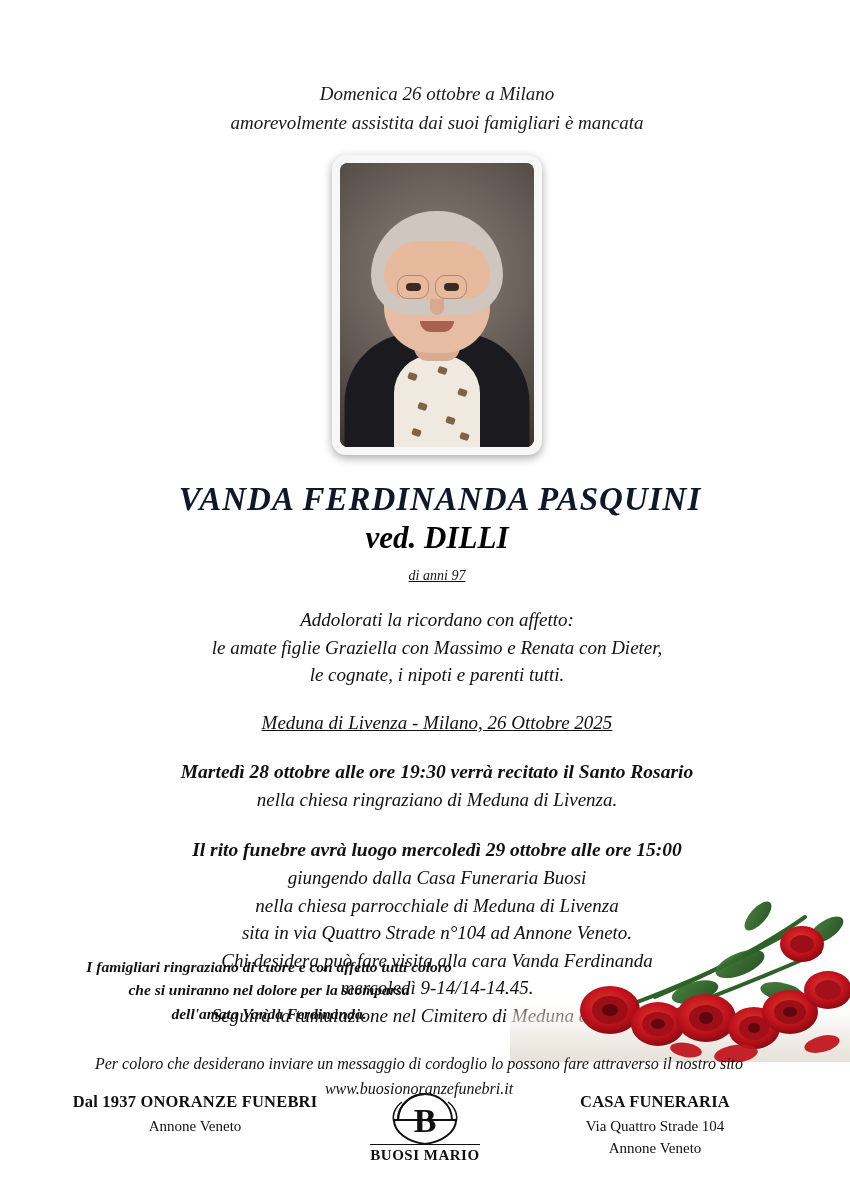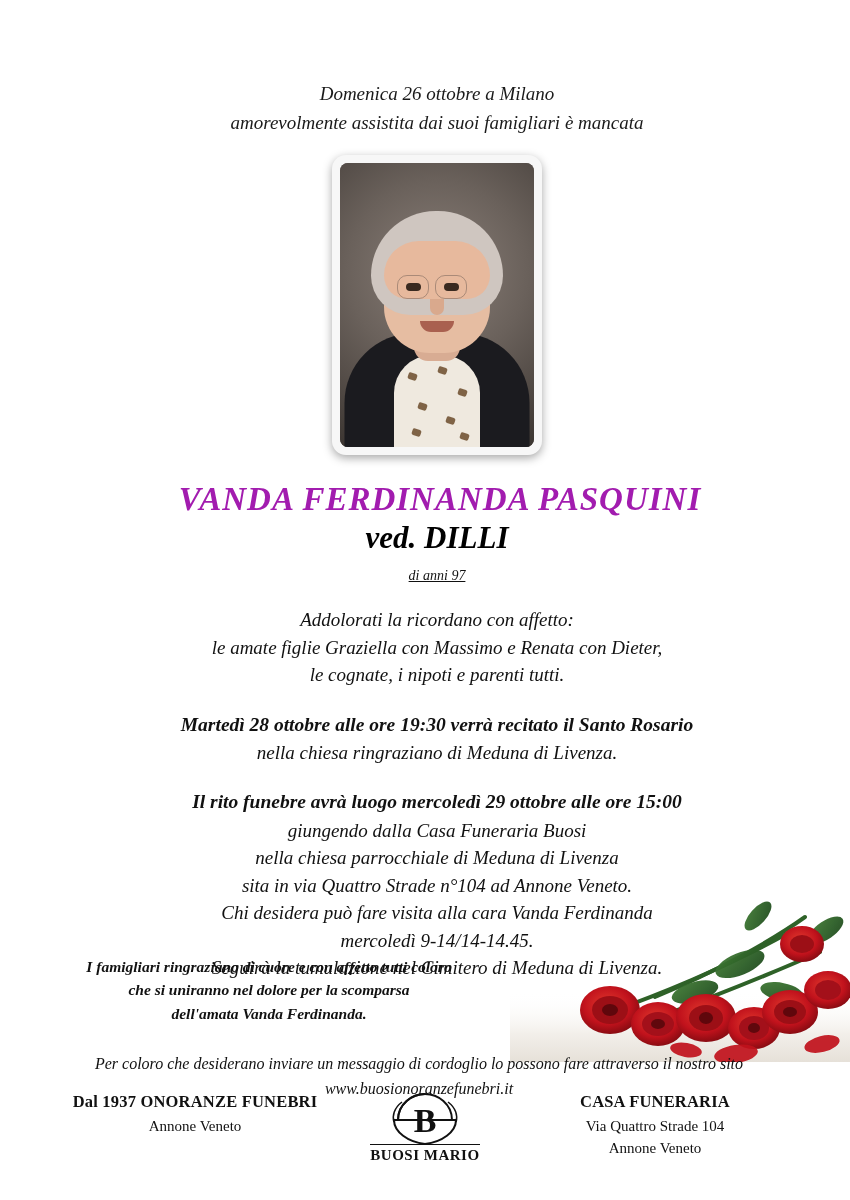--- a/index.html
+++ b/index.html
@@ -170,21 +170,21 @@
   
   .name-block {
     text-align: center;
     margin-top: 26px;
   }
   .name-main {
     font-size: 33px;
     font-style: italic;
     font-weight: bold;
     letter-spacing: 1px;
-    color: #a21caf;
+    color: #0f172a;
     margin-left: 6px;
   }
   .name-sub {
     font-size: 31px;
     font-style: italic;
     font-weight: bold;
     margin-top: 2px;
     color: #000;
   }
   .age {
@@ -342,20 +342,21 @@
   <div class="name-block">
     <div class="name-main">VANDA  FERDINANDA  PASQUINI</div>
     <div class="name-sub">ved. DILLI</div>
     <div class="age">di anni 97</div>
   </div>
 
   <div class="body-block">
     <div class="t">Addolorati la ricordano con affetto:</div>
     <div class="t">le amate figlie Graziella con Massimo e Renata con Dieter,</div>
     <div class="t">le cognate, i nipoti e parenti tutti.</div>
+    <div class="place-date">Meduna di Livenza - Milano, 26 Ottobre 2025</div>
   </div>
 
   <div class="body-block para">
     <div class="bold">Martedì 28 ottobre alle ore 19:30 verrà recitato il Santo Rosario</div>
     <div class="norm">nella chiesa ringraziano di Meduna di Livenza.</div>
   </div>
 
   <div class="body-block para">
     <div class="bold">Il rito funebre avrà luogo mercoledì 29 ottobre alle ore 15:00</div>
     <div class="norm">giungendo dalla Casa Funeraria Buosi</div>

